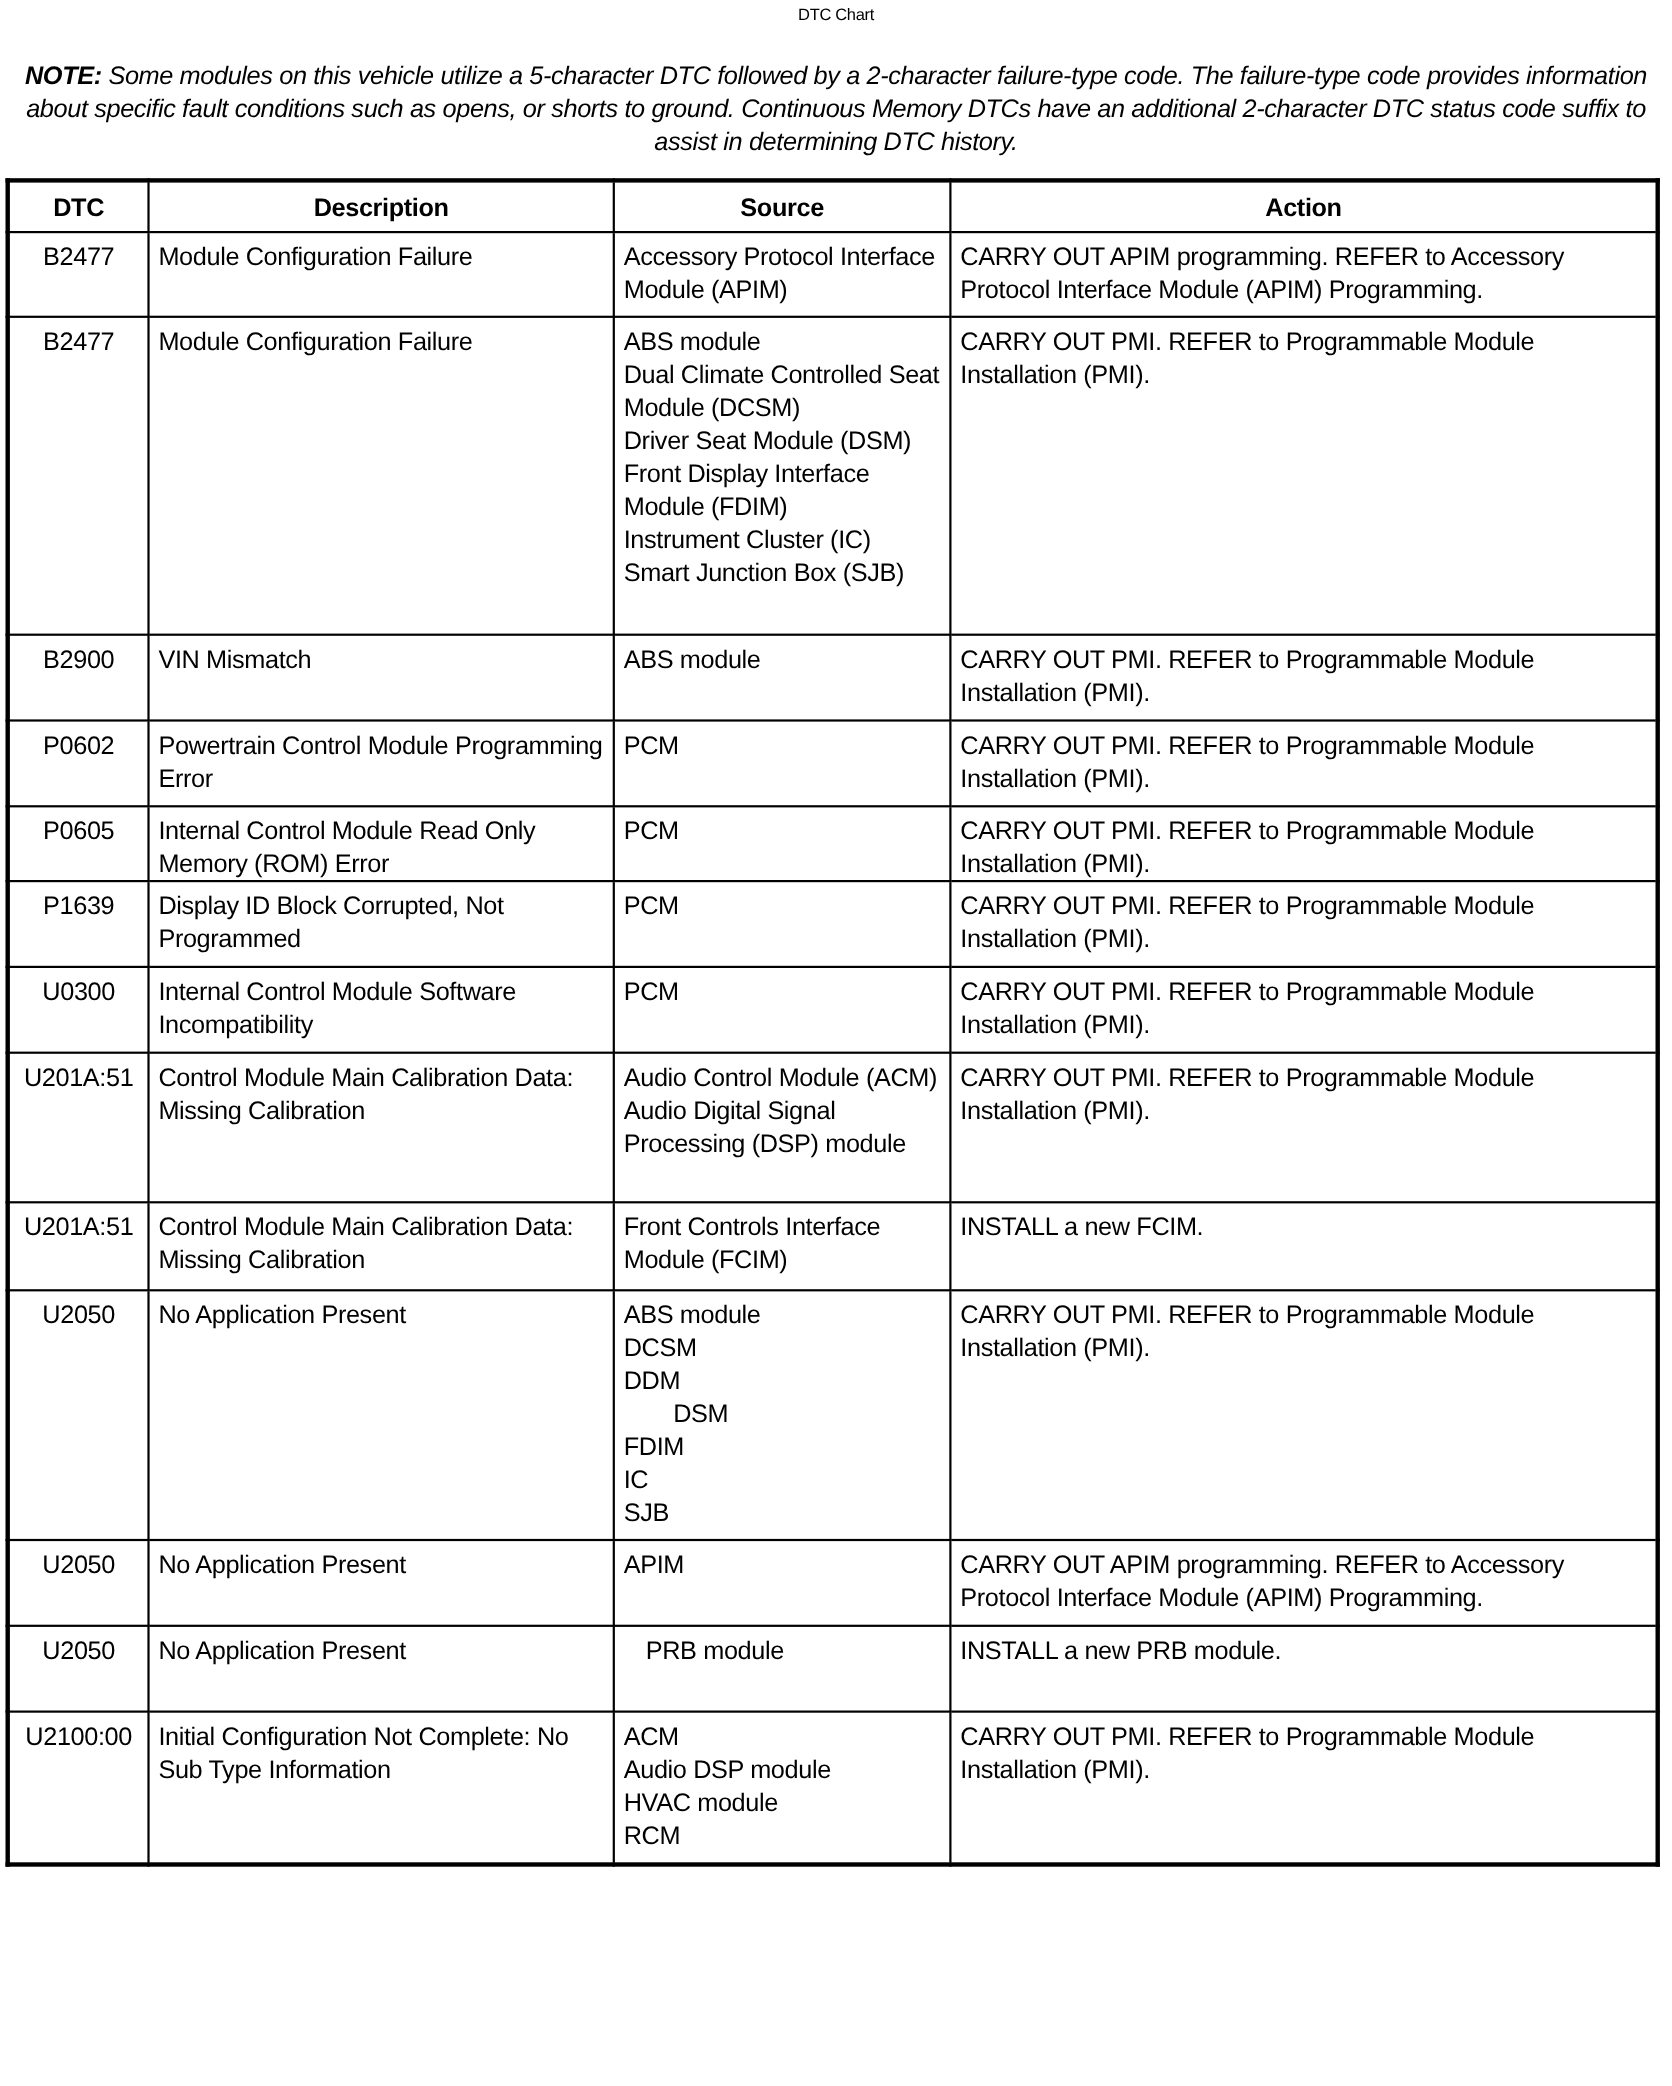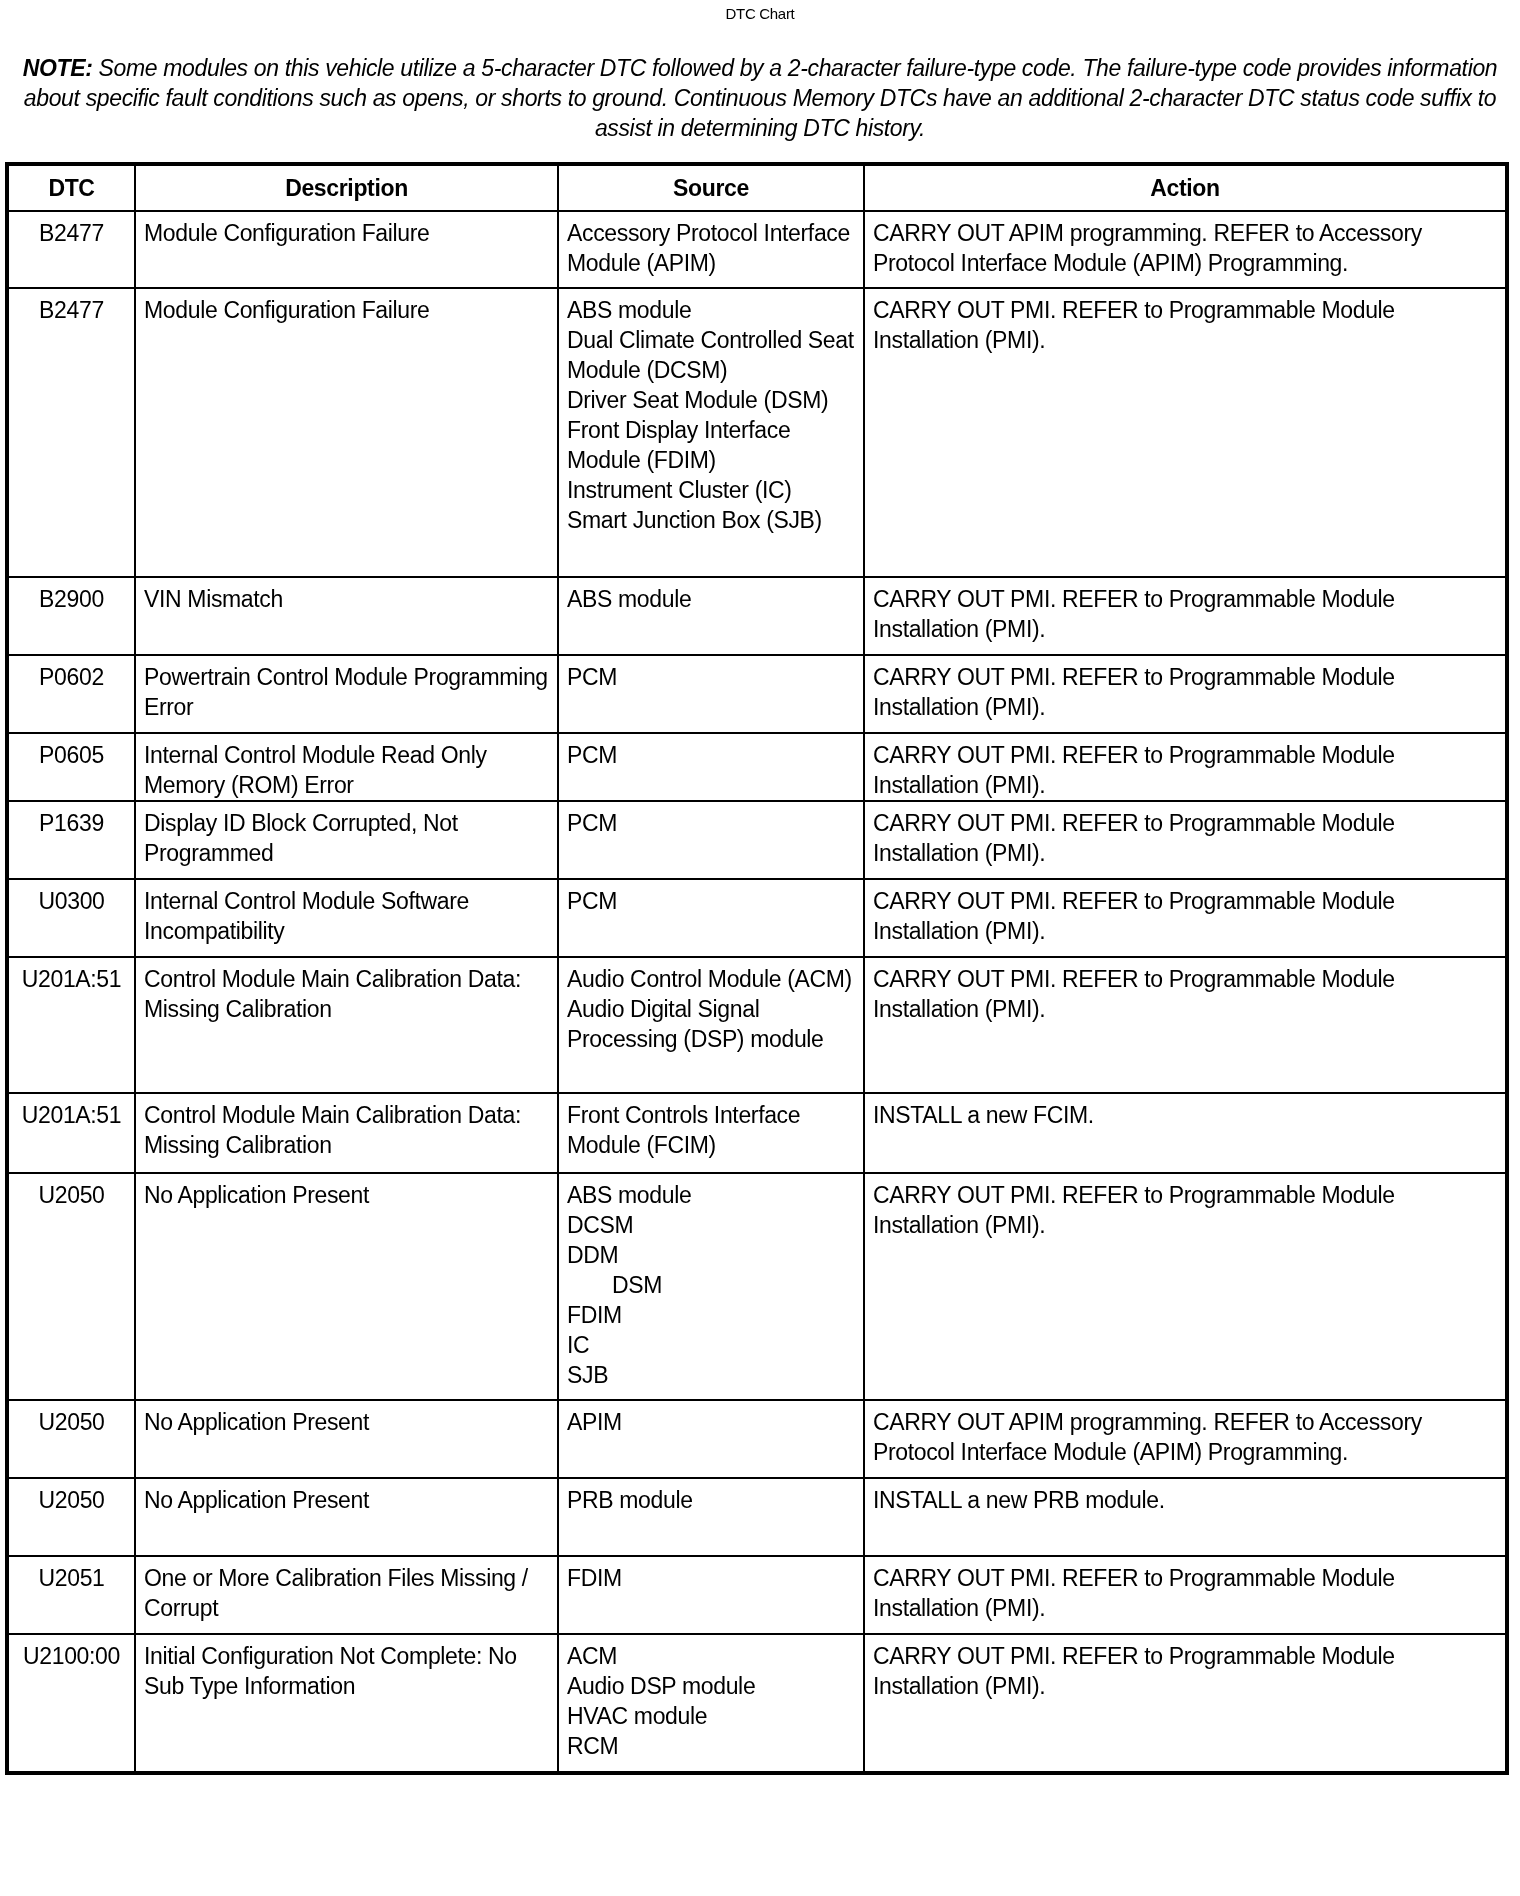--- a/index.html
+++ b/index.html
@@ -153,31 +153,23 @@
         <td>No Application Present</td>
         <td>
           <span style="display: block;">APIM</span>
         </td>
         <td>CARRY OUT APIM programming. REFER to Accessory Protocol Interface Module (APIM) Programming.</td>
       </tr>
       <tr style="height: 78px;">
         <td class="code">U2050</td>
         <td>No Application Present</td>
         <td>
-          <span style="display: block;">PRB module</span>
+          <span style="display: block; margin-left: 20px;">PRB module</span>
         </td>
         <td>INSTALL a new PRB module.</td>
-      </tr>
-      <tr style="height: 78px;">
-        <td class="code">U2051</td>
-        <td>One or More Calibration Files Missing / Corrupt</td>
-        <td>
-          <span style="display: block;">FDIM</span>
-        </td>
-        <td>CARRY OUT PMI. REFER to Programmable Module Installation (PMI).</td>
       </tr>
       <tr style="height: 139px;">
         <td class="code">U2100:00</td>
         <td>Initial Configuration Not Complete: No Sub Type Information</td>
         <td>
           <span style="display: block;">ACM</span>
           <span style="display: block;">Audio DSP module</span>
           <span style="display: block;">HVAC module</span>
           <span style="display: block;">RCM</span>
         </td>

